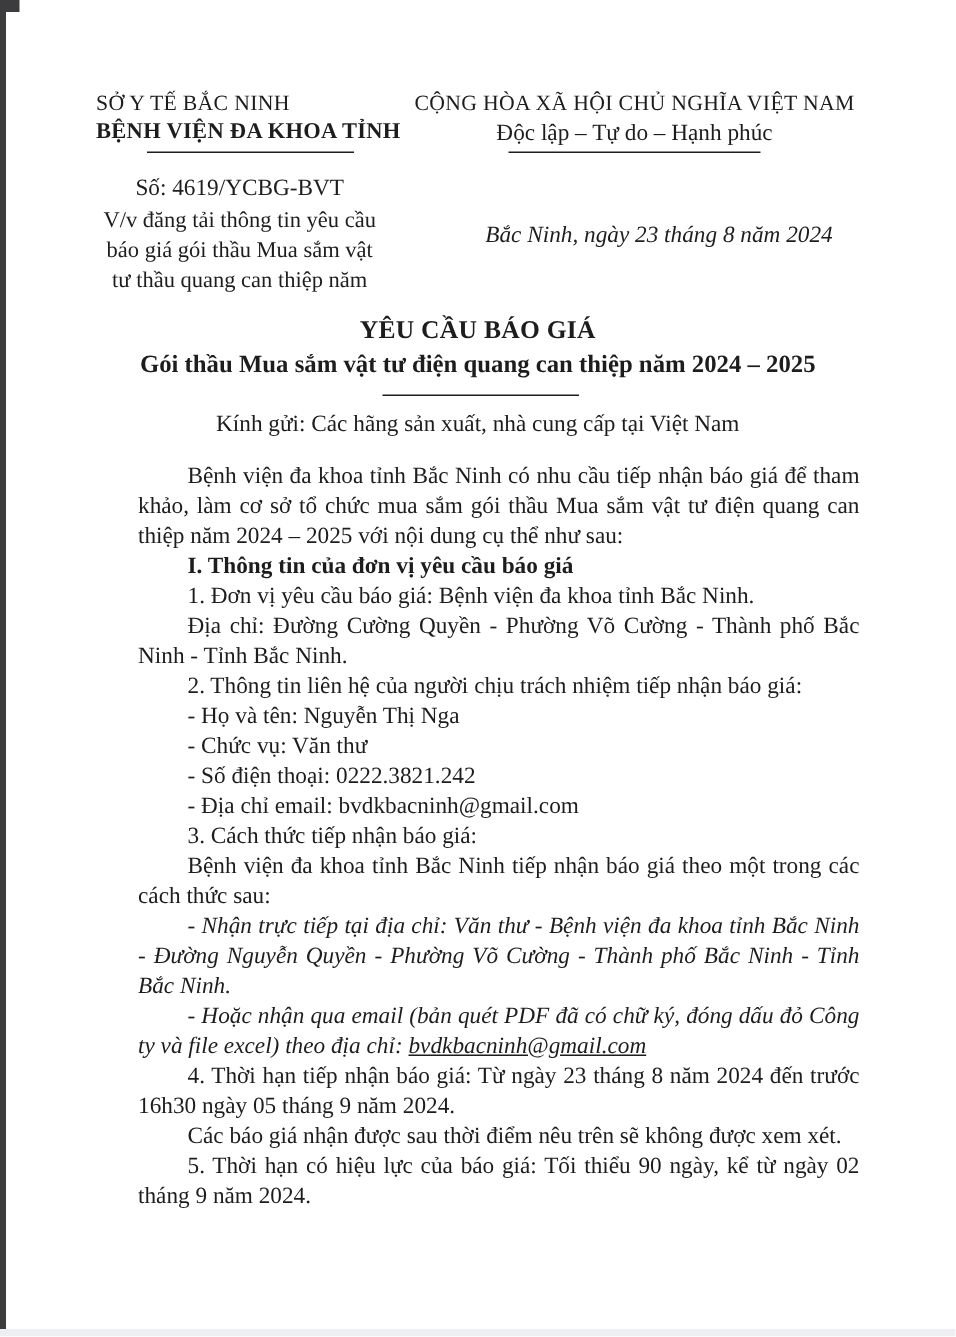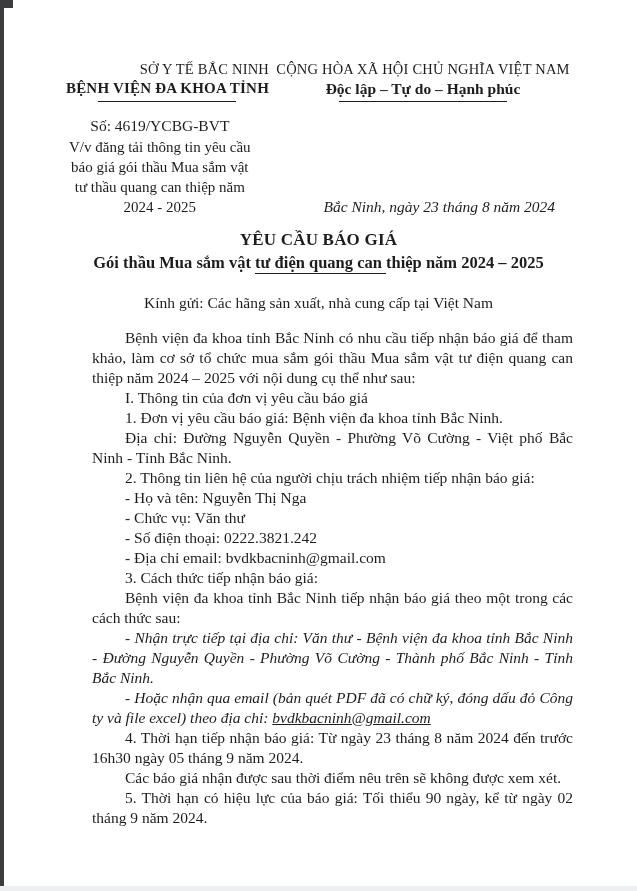--- a/index.html
+++ b/index.html
@@ -12,47 +12,47 @@
     font-family:"Liberation Serif","DejaVu Serif",serif;
     overflow:hidden;
   }
   .left-strip{position:absolute;left:0;top:0;width:4px;height:886px;background:#3c3c3e;}
   .corner-block{position:absolute;left:0;top:0;width:13px;height:8px;background:#3c3c3e;}
   .bottom-strip{position:absolute;left:0;bottom:0;width:637px;height:5px;background:#edeff2;}
 
   .content{position:absolute;left:64px;top:60px;width:509px;}
 
   .head{display:flex;justify-content:space-between;align-items:flex-start;}
-  .head-left{width:205px;text-align:right;font-size:15px;line-height:19px;}
+  .head-left{width:205px;text-align:left;font-size:15px;line-height:19px;}
   .head-right{width:300px;text-align:center;font-size:15px;line-height:19px;}
   .org-parent{font-size:14.5px;letter-spacing:.2px;}
   .org-name{font-weight:bold;font-size:15px;letter-spacing:.2px;}
   .national-title{font-weight:normal;font-size:14.5px;letter-spacing:.2px;}
-  .motto{font-weight:bold;font-size:15.5px;}
+  .motto{font-weight:normal;font-size:15.5px;}
   .rule{height:0;border-bottom:1.4px solid #1d1d1f;margin:3px auto 0 auto;}
   .rule-left{width:138px;}
   .rule-right{width:168px;}
 
-  .ref-row{display:flex;justify-content:space-between;align-items:flex-end;margin-top:14px;}
+  .ref-row{display:flex;justify-content:space-between;align-items:center;margin-top:14px;}
   .ref-left{width:215px;text-align:center;}
   .doc-number{font-size:15.5px;line-height:20px;}
   .doc-subject{font-size:15px;line-height:20px;margin-top:1px;}
   .ref-right{width:300px;text-align:center;padding-left:50px;box-sizing:content-box;}
   .place-date{font-style:italic;font-size:15.5px;line-height:20px;}
 
   .title-block{text-align:center;margin-top:12px;}
   .doc-title{font-weight:bold;font-size:17px;line-height:21px;letter-spacing:.2px;}
   .doc-subtitle{font-weight:bold;font-size:16.5px;line-height:22px;margin-top:2px;}
-  .u-part{border-bottom:1.6px solid #1d1d1f;padding-bottom:1px;text-align:right;}
+  .u-part{border-bottom:1.6px solid #1d1d1f;padding-bottom:11px;text-align:right;}
 
   .salutation{text-align:center;font-size:15.5px;margin-top:19px;line-height:20px;}
 
   .body-text{margin-top:15px;font-size:15.5px;line-height:20px;margin-left:28px;}
   .para{margin:0;text-align:justify;text-indent:33px;}
-  .bold{font-weight:normal;}
+  .bold{font-weight:bold;}
   .italic{font-style:italic;}
   .u-text{text-decoration:underline;}
 </style>
 </head>
 <body>
 
 <div class="page">
   <div class="left-strip"></div>
   <div class="corner-block"></div>
   <div class="bottom-strip"></div>
@@ -72,40 +72,39 @@
       </div>
     </div>
 
     <div class="ref-row">
       <div class="ref-left">
         <div class="doc-number">Số: 4619/YCBG-BVT</div>
         <div class="doc-subject">
           <div>V/v đăng tải thông tin yêu cầu</div>
           <div>báo giá gói thầu Mua sắm vật</div>
           <div>tư thầu quang can thiệp năm</div>
-          <div>2024 - 2025</div>
         </div>
       </div>
       <div class="ref-right">
         <div class="place-date">Bắc Ninh, ngày 23 tháng 8 năm 2024</div>
       </div>
     </div>
 
     <div class="title-block">
       <div class="doc-title">YÊU CẦU BÁO GIÁ</div>
       <div class="doc-subtitle"><span>Gói thầu Mua sắm vật </span><span class="u-part">tư điện quang can </span><span>thiệp năm 2024 – 2025</span></div>
     </div>
 
     <div class="salutation">Kính gửi: Các hãng sản xuất, nhà cung cấp tại Việt Nam</div>
 
     <div class="body-text">
       <p class="para">Bệnh viện đa khoa tỉnh Bắc Ninh có nhu cầu tiếp nhận báo giá để tham khảo, làm cơ sở tổ chức mua sắm gói thầu Mua sắm vật tư điện quang can thiệp năm 2024 – 2025 với nội dung cụ thể như sau:</p>
       <p class="para bold">I. Thông tin của đơn vị yêu cầu báo giá</p>
       <p class="para">1. Đơn vị yêu cầu báo giá: Bệnh viện đa khoa tỉnh Bắc Ninh.</p>
-      <p class="para">Địa chỉ: Đường Nguyễn Quyền - Phường Võ Cường - Việt phố Bắc Ninh - Tỉnh Bắc Ninh.</p>
+      <p class="para">Địa chỉ: Đường Cường Quyền - Phường Võ Cường - Thành phố Bắc Ninh - Tỉnh Bắc Ninh.</p>
       <p class="para">2. Thông tin liên hệ của người chịu trách nhiệm tiếp nhận báo giá:</p>
       <p class="para">- Họ và tên: Nguyễn Thị Nga</p>
       <p class="para">- Chức vụ: Văn thư</p>
       <p class="para">- Số điện thoại: 0222.3821.242</p>
       <p class="para">- Địa chỉ email: bvdkbacninh@gmail.com</p>
       <p class="para">3. Cách thức tiếp nhận báo giá:</p>
       <p class="para">Bệnh viện đa khoa tỉnh Bắc Ninh tiếp nhận báo giá theo một trong các cách thức sau:</p>
       <p class="para italic">- Nhận trực tiếp tại địa chỉ: Văn thư - Bệnh viện đa khoa tỉnh Bắc Ninh - Đường Nguyễn Quyền - Phường Võ Cường - Thành phố Bắc Ninh - Tỉnh Bắc Ninh.</p>
       <p class="para italic"><span>- Hoặc nhận qua email (bản quét PDF đã có chữ ký, đóng dấu đỏ Công ty và file excel) theo địa chỉ: </span><span class="u-text">bvdkbacninh@gmail.com</span></p>
       <p class="para">4. Thời hạn tiếp nhận báo giá: Từ ngày 23 tháng 8 năm 2024 đến trước 16h30 ngày 05 tháng 9 năm 2024.</p>

